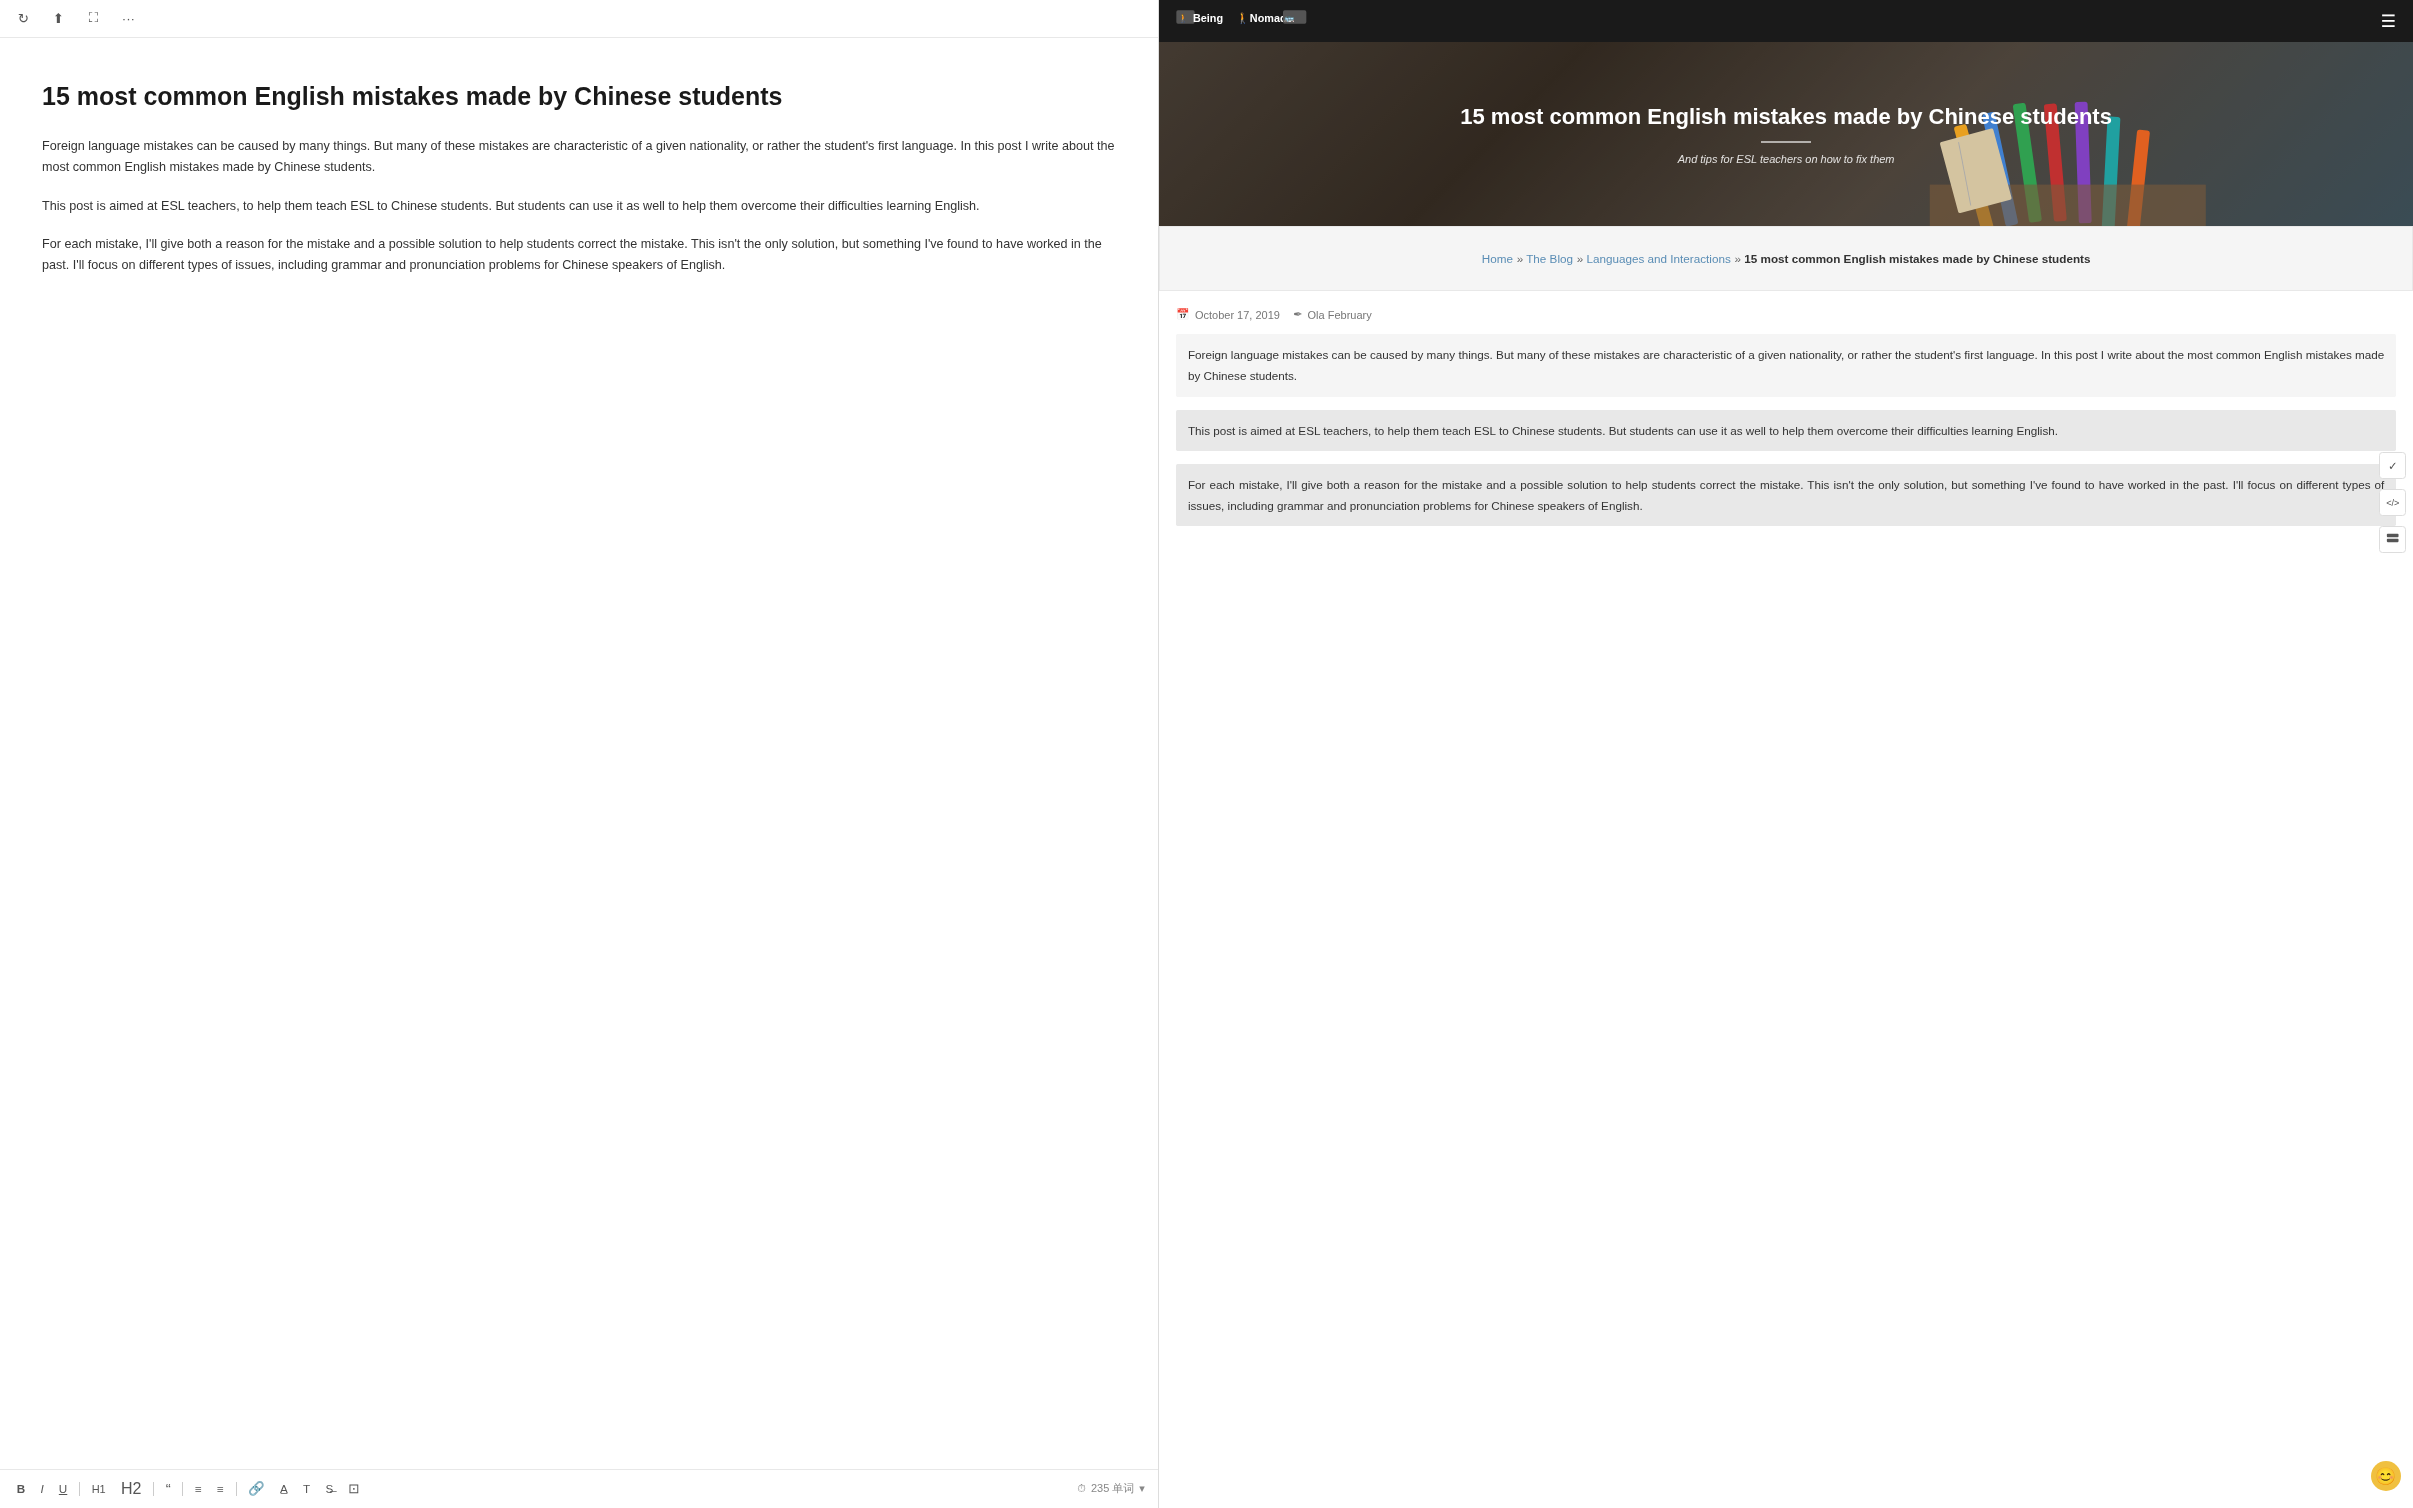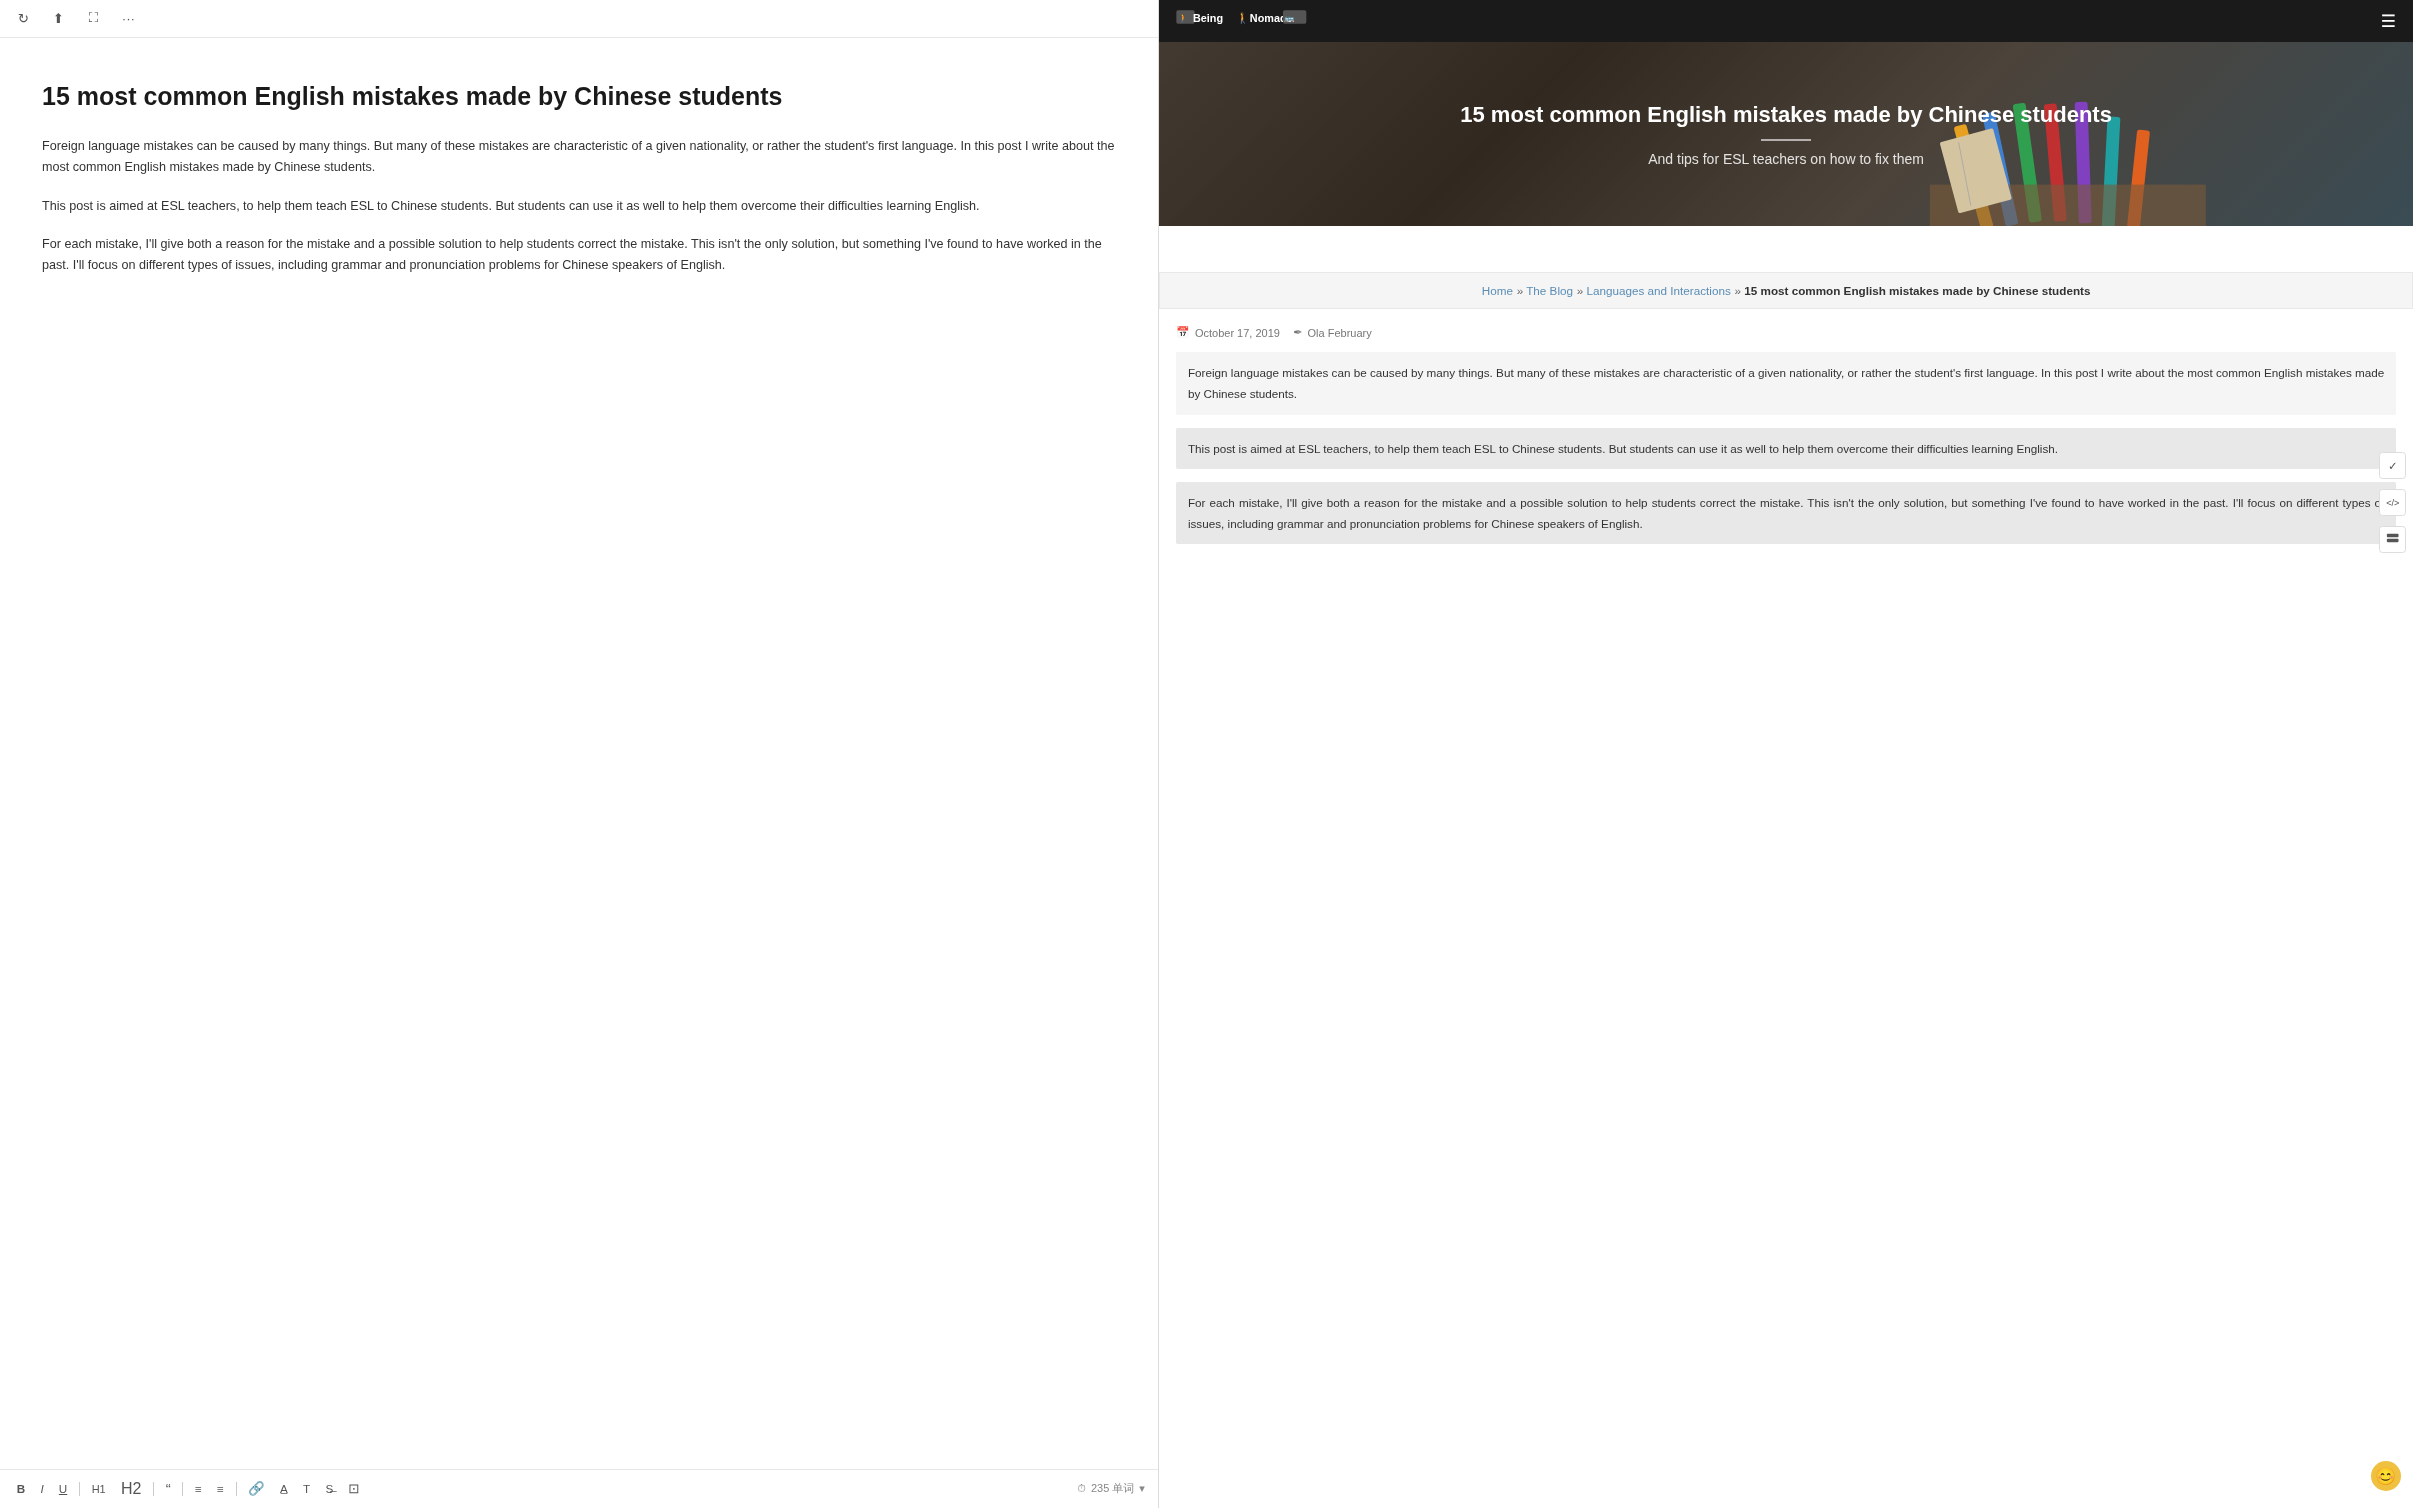--- a/index.html
+++ b/index.html
@@ -168,31 +168,31 @@
     }
 
     .hero-divider {
       width: 50px;
       height: 1.7px;
       background: rgba(255,255,255,0.6);
       margin: 10px auto;
     }
 
     .hero-text p {
-      font-size: 14px;
+      font-size: 11px;
       color: rgba(255,255,255,0.85);
+      font-style: italic;
     }
 
     
     .breadcrumb-bar {
       background: #f5f5f5;
       border: 0.8px solid #e8e8e8;
-      padding: 10px 17px;
+      padding: 24px 17px;
       text-align: center;
-      margin-top: 46px;
     }
 
     .breadcrumb-bar a {
       color: #5a8db5;
       text-decoration: none;
       font-size: 11.7px;
     }
 
     .breadcrumb-bar span {
       color: #666;

